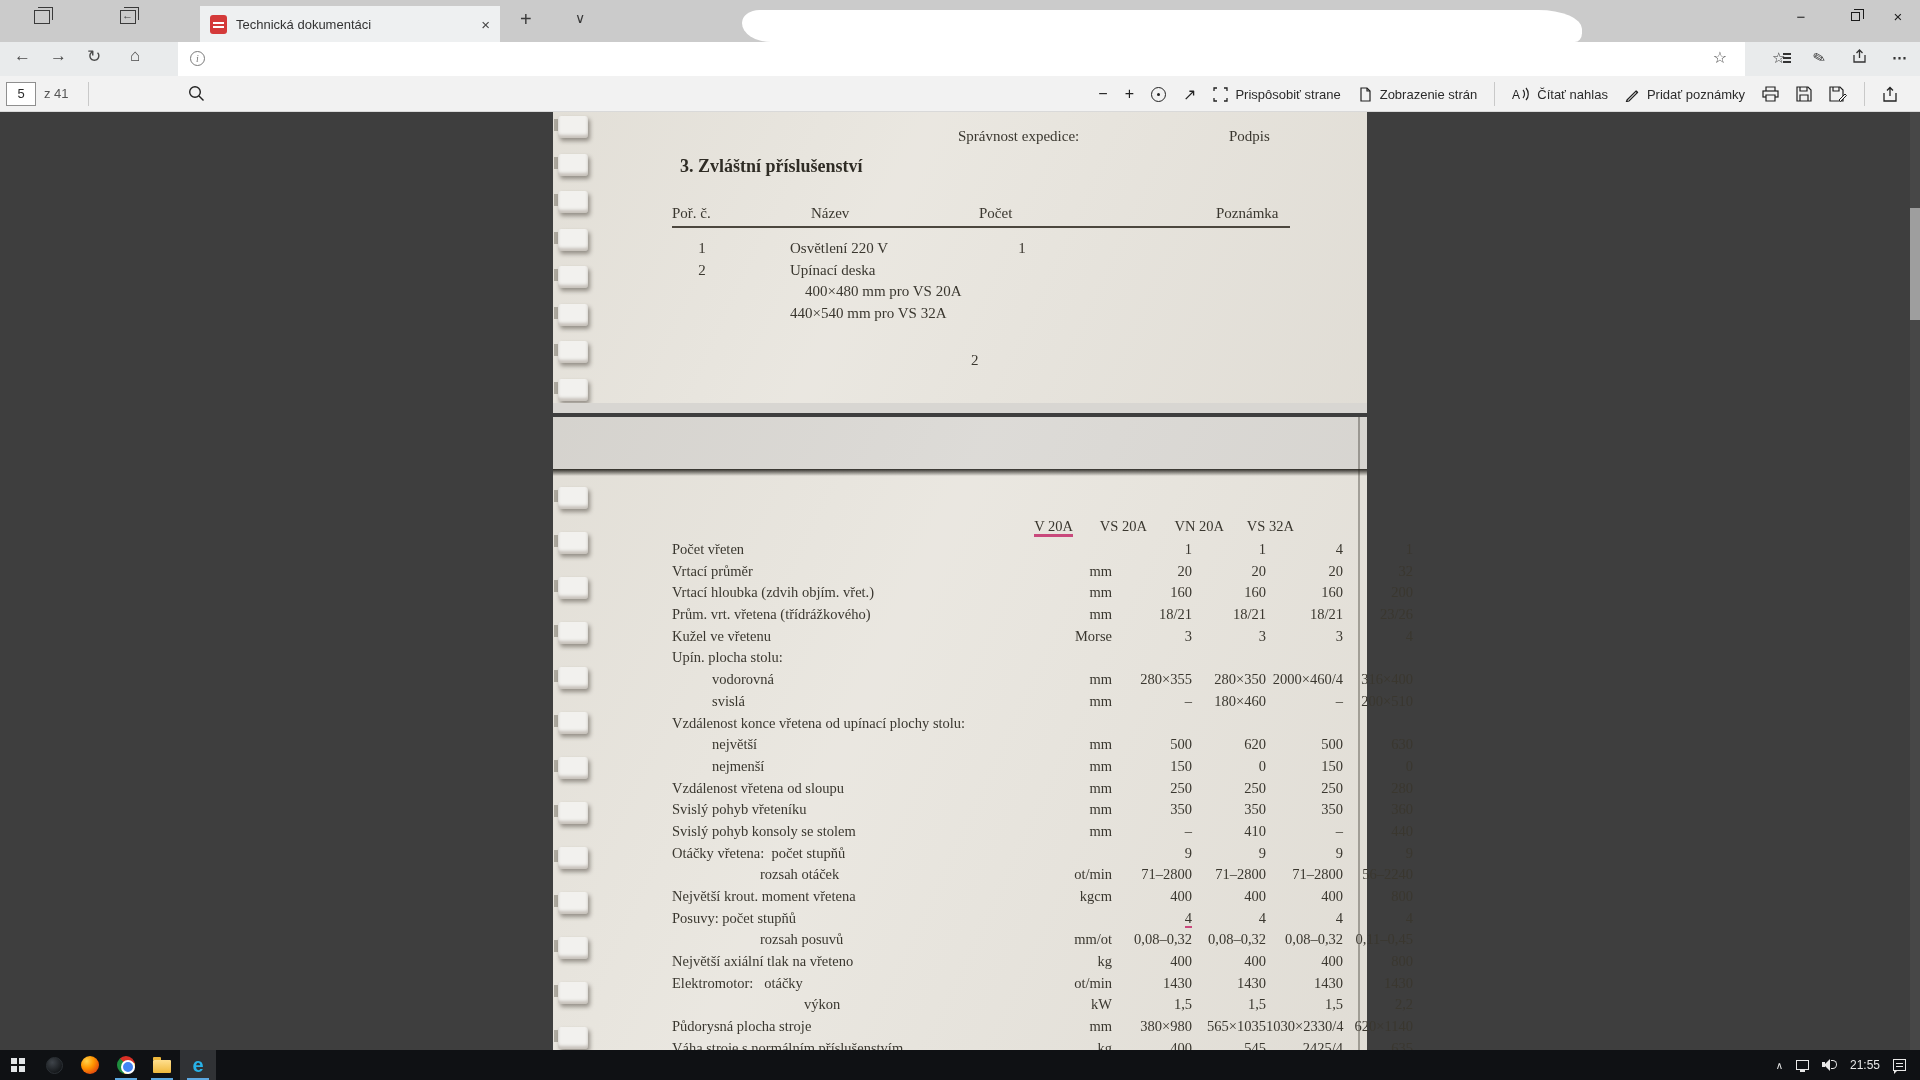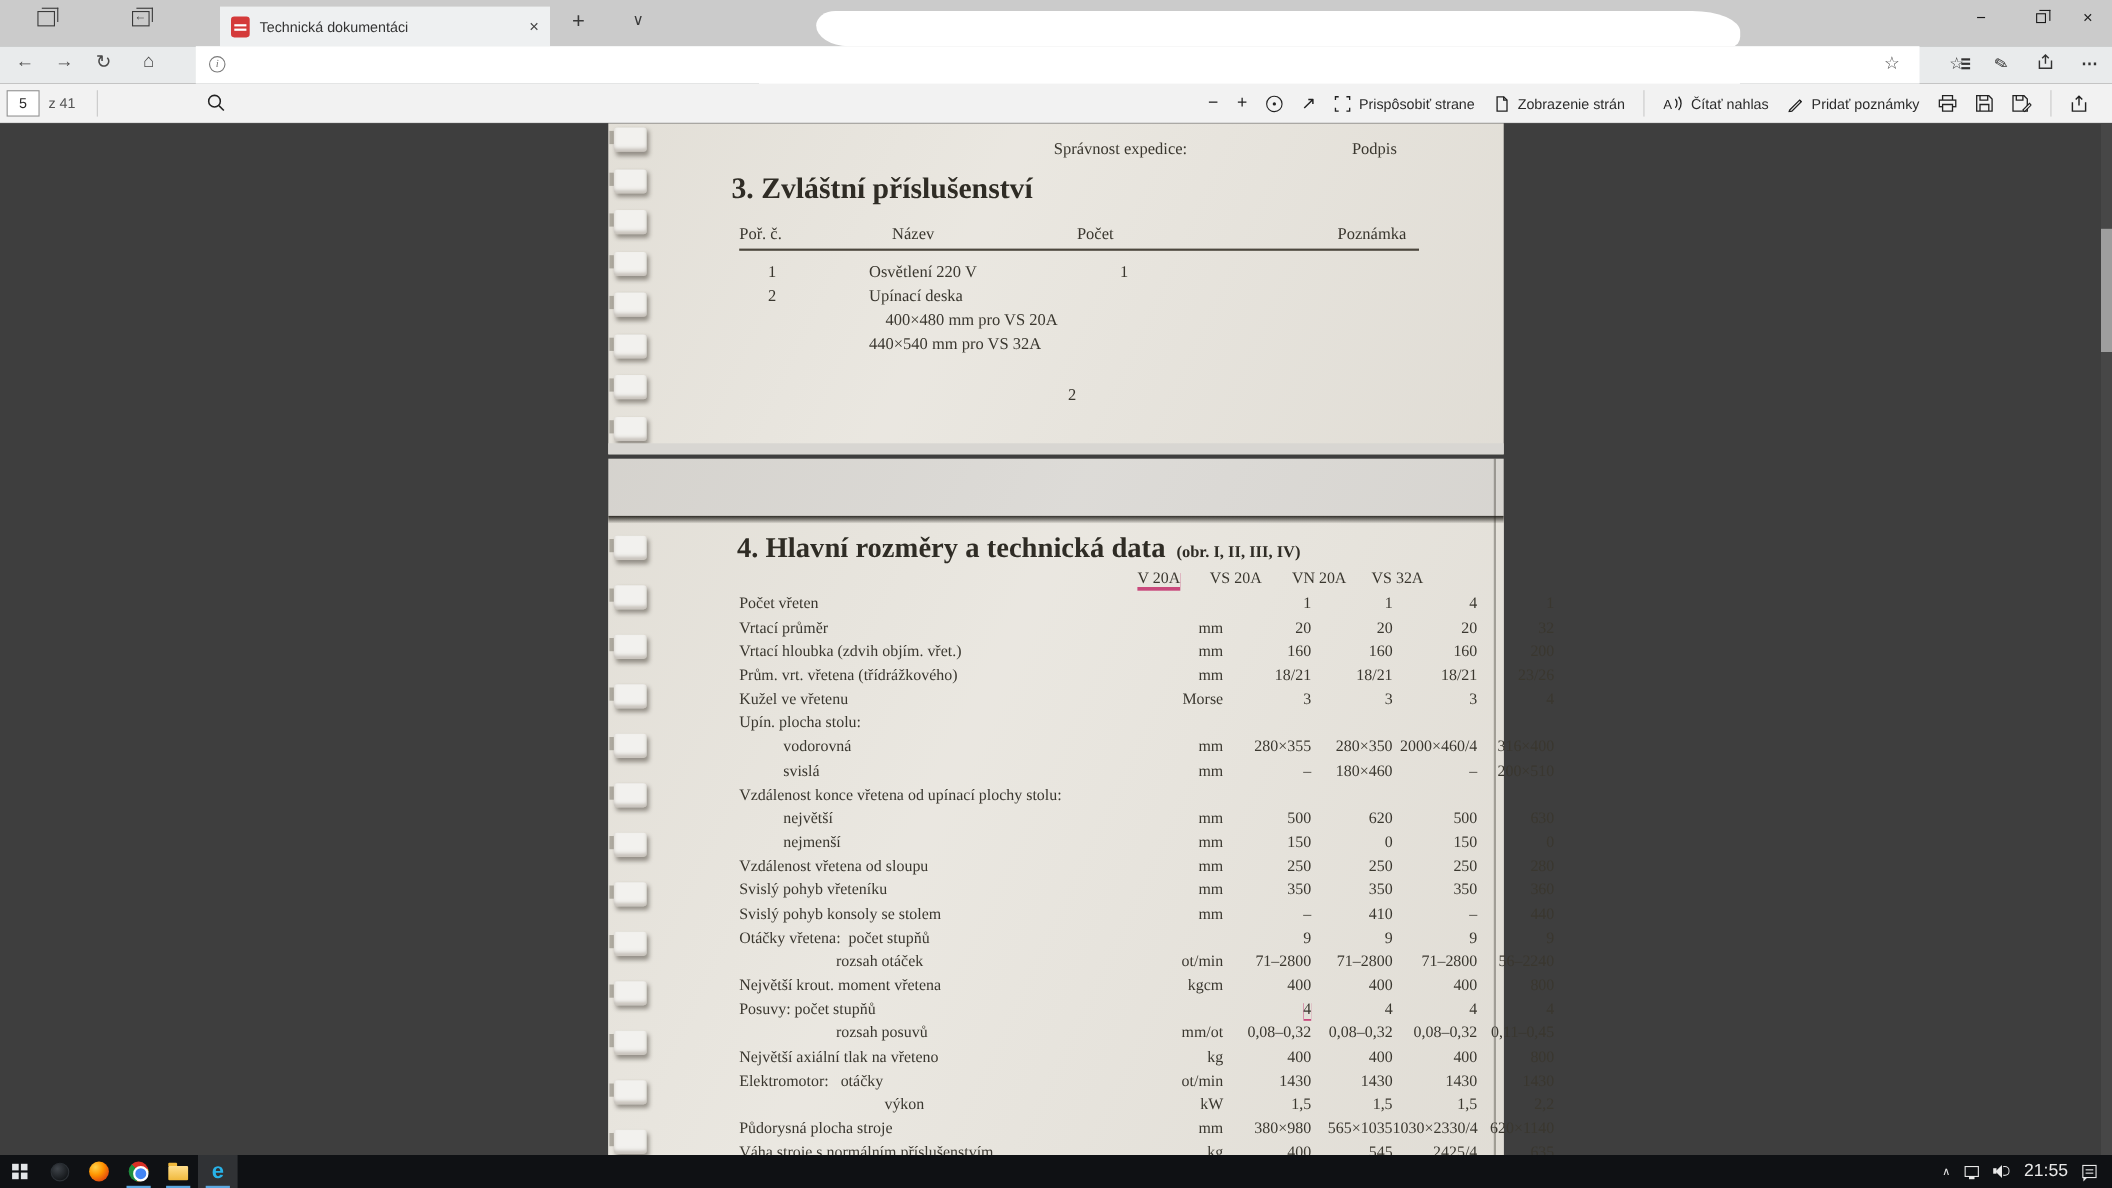--- a/index.html
+++ b/index.html
@@ -94,21 +94,21 @@
   .edge-line { position:absolute; right:7px; top:0; bottom:0; width:2px; background:rgba(40,36,28,.35); }
   .hole { position:absolute; left:5px; width:30px; height:22px; background:#f2f1ee; border-radius:3px;
           box-shadow:2px 3px 4px rgba(50,45,35,.45), inset 0 -3px 3px rgba(120,110,95,.35); }
   .hole::before { content:""; position:absolute; left:-4px; top:3px; width:4px; height:12px;
                   background:rgba(70,62,50,.35); }
 
   
   .abs { position:absolute; }
   #p1-dispatch { top:16px; left:405px; font-size:15px; }
   #p1-podpis { top:16px; left:676px; font-size:15px; }
-  #p1-title { top:44px; left:112px; font-size:27px; font-weight:bold; color:#2f2c25; }
+  #p1-title { top:44px; left:127px; font-size:18px; font-weight:bold; color:#2f2c25; }
   .p1-head { top:93px; font-size:15px; }
   #p1-rule { top:114px; left:119px; width:618px; height:2px; background:#4c473e; }
   .p1row { position:absolute; left:0; width:814px; height:22px; display:grid;
            grid-template-columns:60px 250px 80px 1fr; padding-left:119px; font-size:15px; }
   .p1row .no { text-align:center; }
   .p1row .nm { padding-left:58px; white-space:nowrap; }
   .p1row .ct { text-align:center; }
   #p1-pageno { top:240px; left:418px; font-size:15px; }
 
   
@@ -152,21 +152,21 @@
   .folder-glyph { width:18px; height:13px; background:linear-gradient(#ffdf8e,#f0b93c); border-radius:1px;
       position:relative; margin-top:3px; }
   .folder-glyph::before { content:""; position:absolute; left:0; top:-3px; width:8px; height:3px;
       background:#f0b93c; border-radius:1px 1px 0 0; }
   .edge-e { font-size:20px; font-weight:bold; color:#28b2e8; line-height:20px; }
   #tray { position:absolute; right:14px; top:0; height:30px; display:flex; align-items:center; gap:13px;
           color:#e8e8e8; }
   #tray-chevron { font-size:10px; }
   .tray-monitor { width:13px; height:10px; border:1px solid #e8e8e8; position:relative; }
   .tray-monitor::after { content:""; position:absolute; left:3px; bottom:-3px; width:5px; height:2px; background:#e8e8e8; }
-  #tray-clock { font-size:16px; }
+  #tray-clock { font-size:12px; }
   .tray-action { width:13px; height:12px; border:1px solid #e8e8e8; position:relative; }
   .tray-action::before { content:""; position:absolute; left:2px; top:3px; width:7px; height:1px;
       background:#e8e8e8; box-shadow:0 3px 0 #e8e8e8; }
   .tray-action::after { content:""; position:absolute; left:0; bottom:-4px; border-left:4px solid #e8e8e8;
       border-bottom:4px solid transparent; }
   .tray-speaker { position:relative; width:15px; height:12px; }
   .tray-speaker::before { content:""; position:absolute; left:0; top:3px; width:3px; height:5px; background:#e8e8e8; }
   .tray-speaker::after { content:""; position:absolute; left:2px; top:0; border-right:6px solid #e8e8e8;
       border-top:6px solid transparent; border-bottom:6px solid transparent; }
   .spk-wave { position:absolute; left:9px; top:1px; width:6px; height:9px; border:1px solid #e8e8e8;
@@ -352,23 +352,20 @@
         <div class="hole" style="top: 250px;"></div>
         <div class="hole" style="top: 295px;"></div>
         <div class="hole" style="top: 340px;"></div>
         <div class="hole" style="top: 385px;"></div>
         <div class="hole" style="top: 430px;"></div>
         <div class="hole" style="top: 475px;"></div>
         <div class="hole" style="top: 520px;"></div>
         <div class="hole" style="top: 565px;"></div>
         <div class="hole" style="top: 610px;"></div>
       </div>
-    <span class="abs" id="p2-title">
-      <span>4. Hlavní rozměry a technická data</span><span class="note">(obr. I, II, III, IV)</span>
-    </span>
     <div class="p2grid abs" id="p2-colhead">
       <span class="lbl"></span>
         <span class="unit"></span>
       <span><span class="colhead-cell pk">V 20A</span></span>
       <span><span class="colhead-cell">VS 20A</span></span>
       <span><span class="colhead-cell">VN 20A</span></span>
       <span><span class="colhead-cell">VS 32A</span></span>
     </div>
     <div class="abs" id="p2-rows" style="top: 124px;">
         <div class="p2row">

